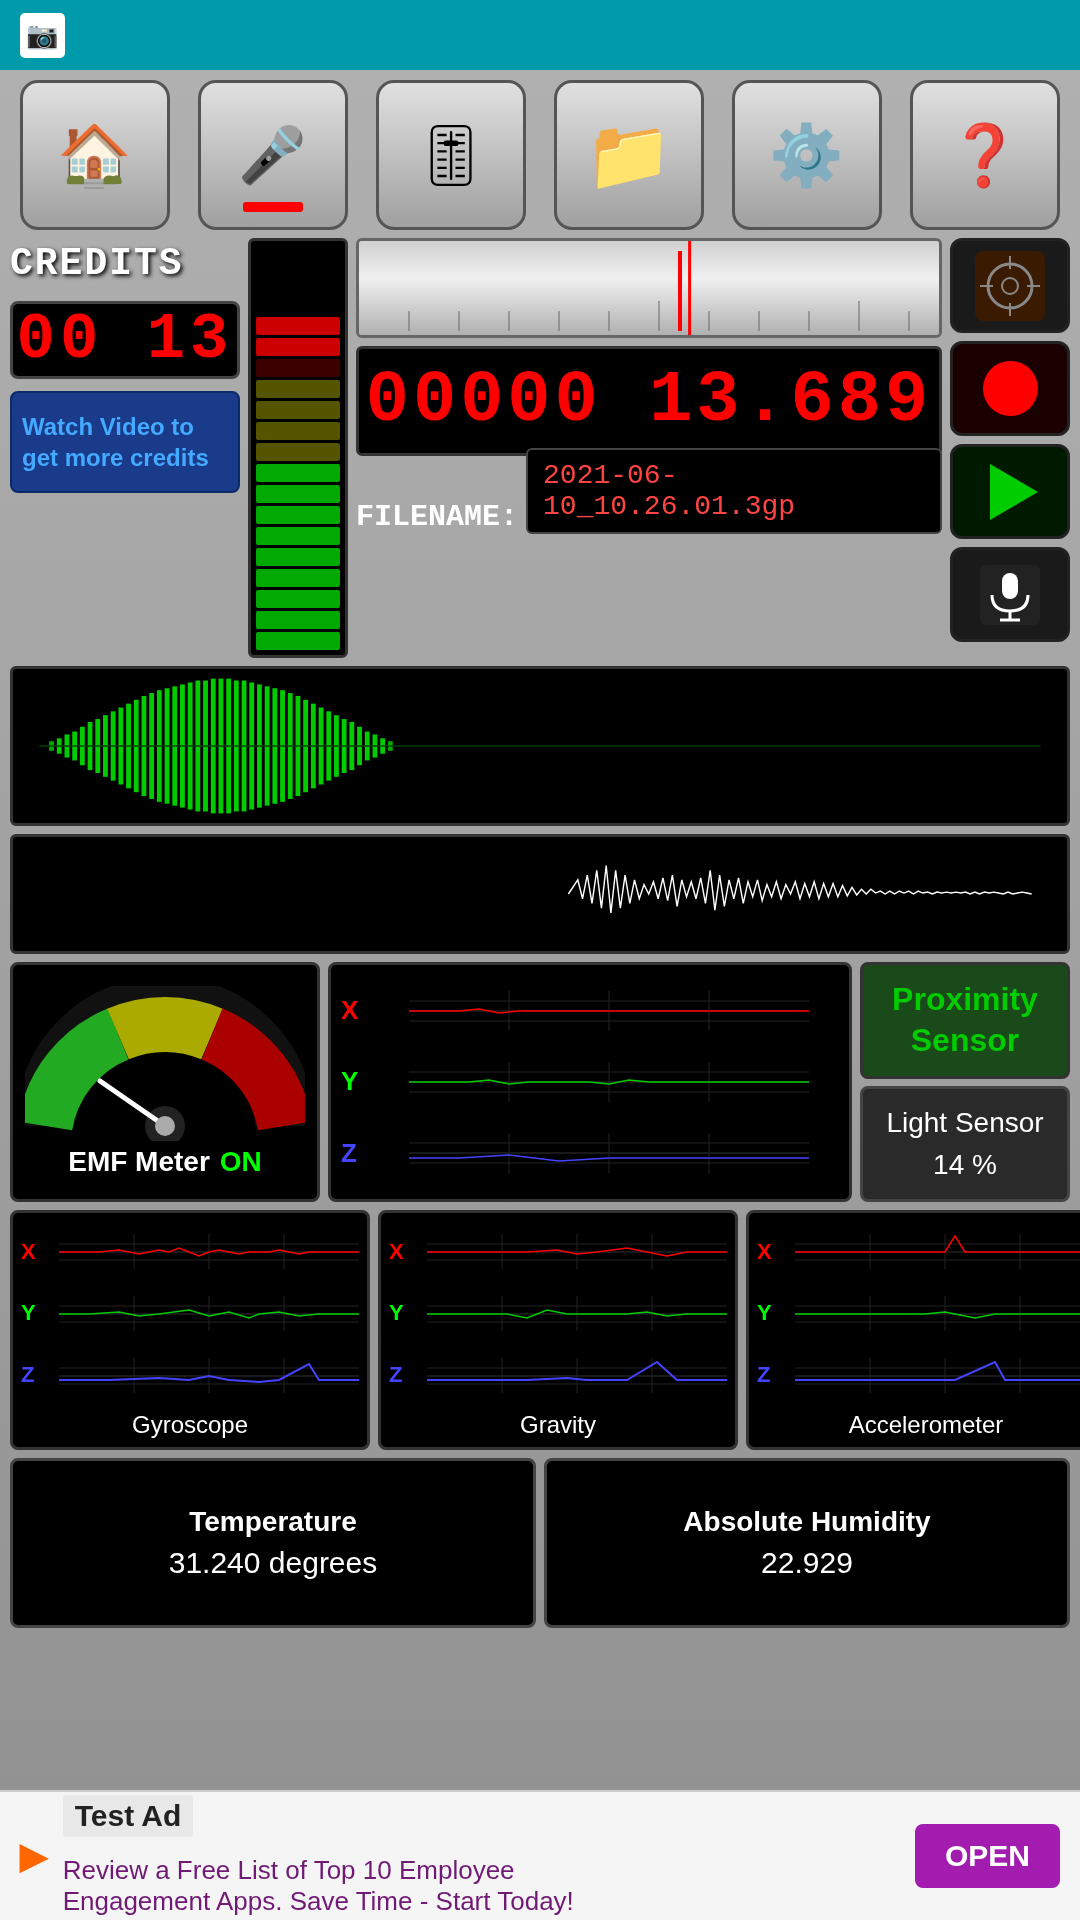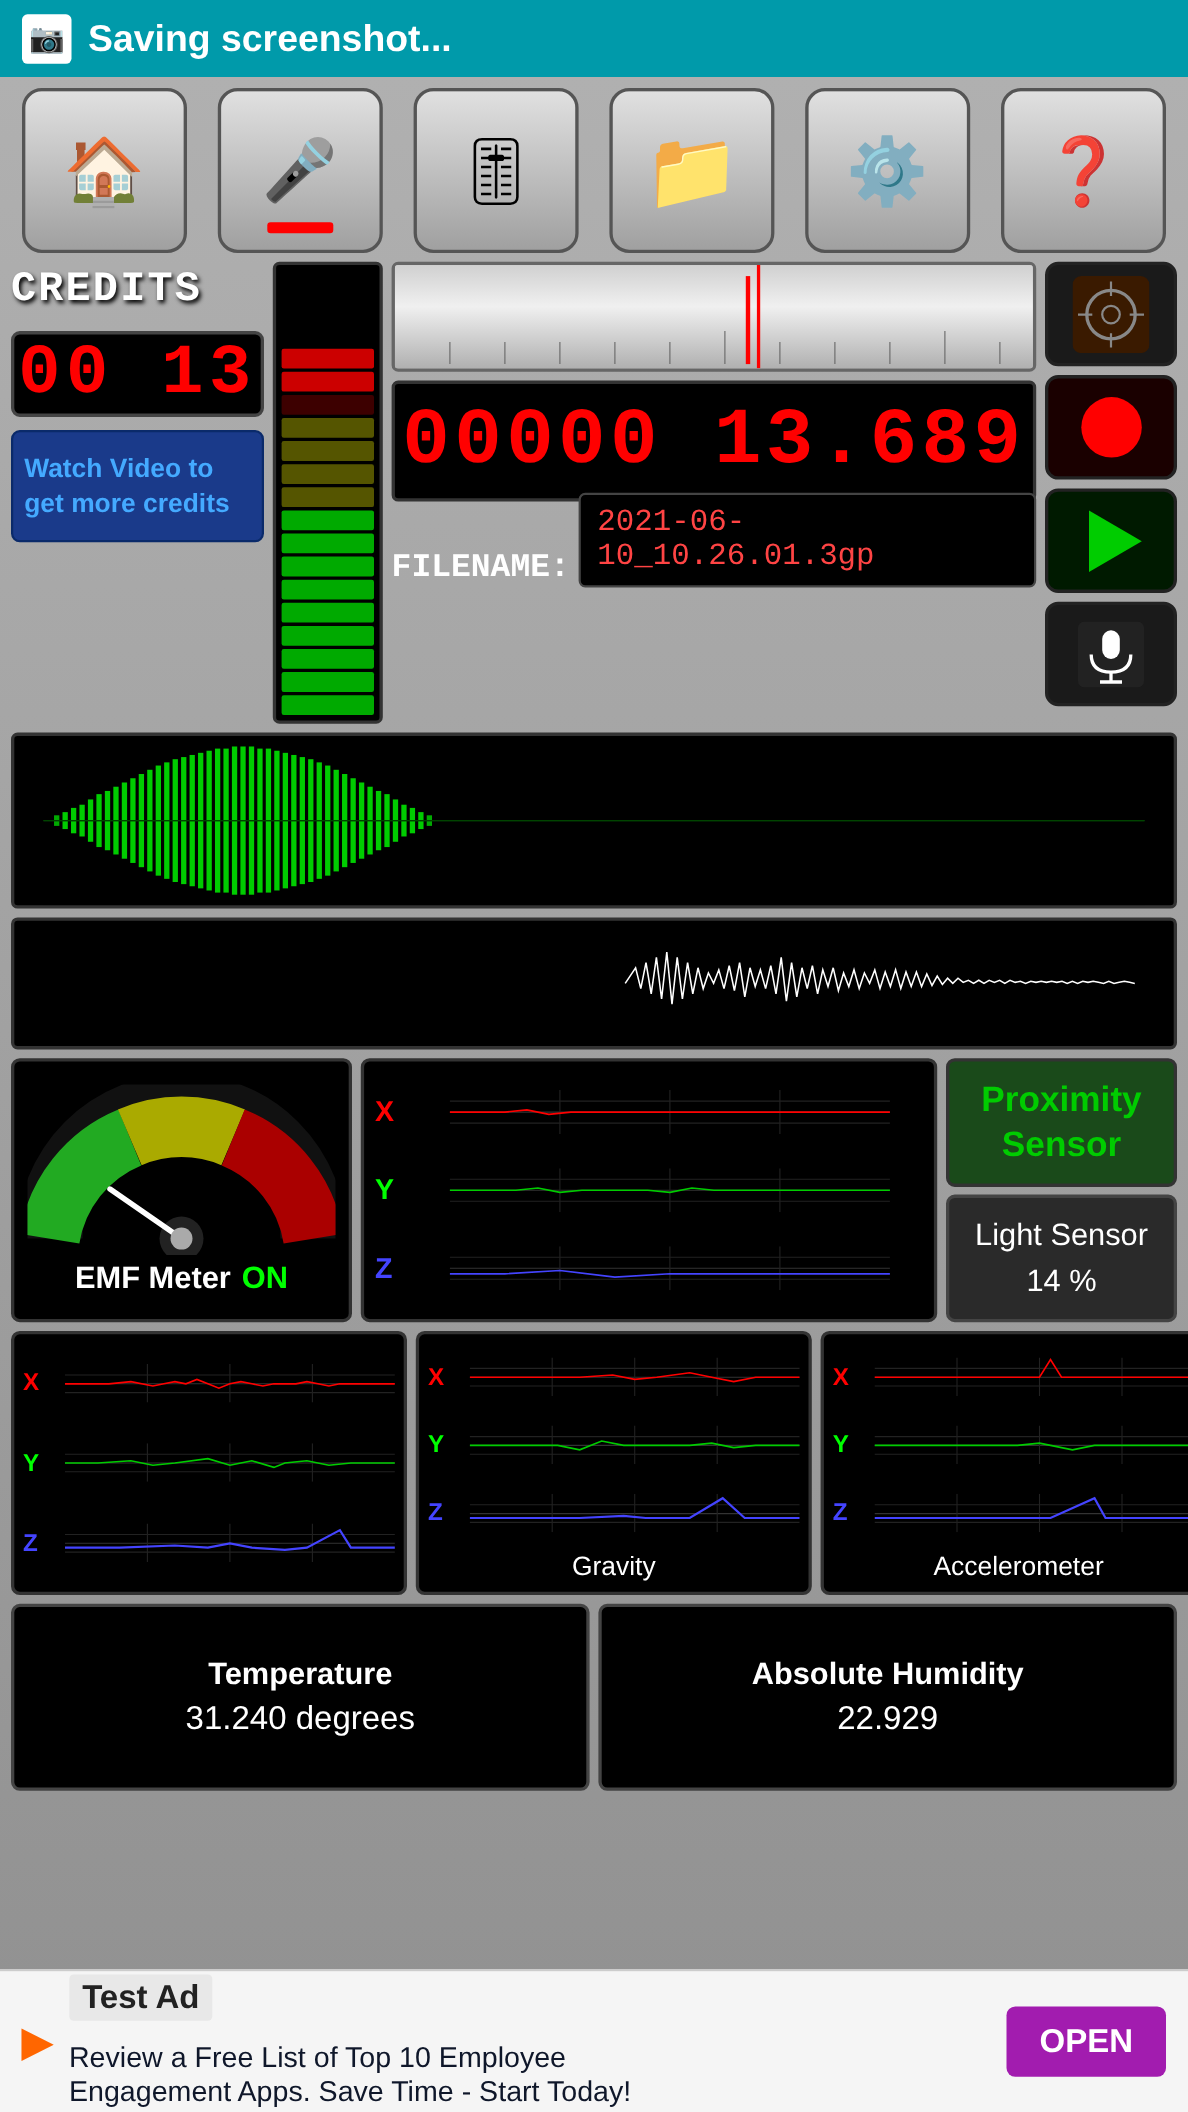--- a/index.html
+++ b/index.html
@@ -437,38 +437,37 @@
       font-weight: bold;
       color: #222;
       background: #e8e8e8;
       padding: 4px 12px;
       border-radius: 4px;
       display: inline-block;
       margin-bottom: 18px;
     }
     #ad-subtitle {
       font-size: 26px;
-      color: #0f172a;
+      color: #701a75;
     }
     #ad-open-btn {
       background: #a21caf;
       color: white;
       font-size: 30px;
       font-weight: bold;
       padding: 15px 30px;
       border-radius: 8px;
       cursor: pointer;
     }
   </style>
 </head>
 <body>
 
 <div id="status-bar">
   <div class="status-icon">📷</div>
-  <span class="status-text">Saving screenshot...</span>
 </div>
 
 <div id="main">
 
   <div id="toolbar">
     <div class="toolbar-btn">🏠</div>
     <div class="toolbar-btn" style="position:relative;">
       <span style="font-size:55px;">🎤</span>
       <div style="position:absolute;bottom:15px;left:50%;transform:translateX(-50%);width:60px;height:10px;background:red;border-radius:3px;"></div>
     </div>
@@ -774,20 +773,21 @@
             <line x1="0" y1="10" x2="300" y2="10" stroke="#222"></line>
             <line x1="0" y1="18" x2="300" y2="18" stroke="#333"></line>
             <line x1="0" y1="26" x2="300" y2="26" stroke="#222"></line>
             <line x1="75" y1="0" x2="75" y2="35" stroke="#222"></line>
             <line x1="150" y1="0" x2="150" y2="35" stroke="#222"></line>
             <line x1="225" y1="0" x2="225" y2="35" stroke="#222"></line>
             <polyline points="0,22 50,22 100,20 130,22 150,18 170,22 200,24 220,22 250,6 260,22 280,22 300,22" fill="none" stroke="#4444ff" stroke-width="2"></polyline>
           </svg>
         </div>
       </div>
+      <div class="sensor-chart-label">Gyroscope</div>
     </div>
 
     <div class="sensor-chart-box">
       <div class="sensor-lines">
         <div class="xyz-row">
           <span class="xyz-label red" style="font-size:22px;">X</span>
           <svg style="flex:1;height:35px;" viewBox="0 0 300 35">
             <rect width="300" height="35" fill="black"></rect>
             <line x1="0" y1="10" x2="300" y2="10" stroke="#222"></line>
             <line x1="0" y1="18" x2="300" y2="18" stroke="#333"></line>

